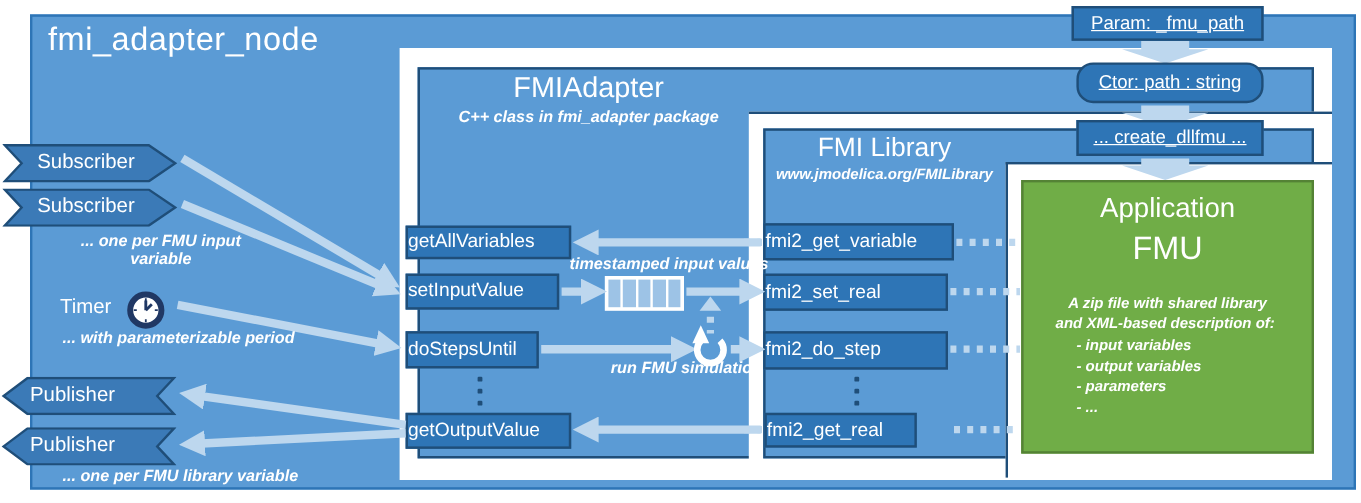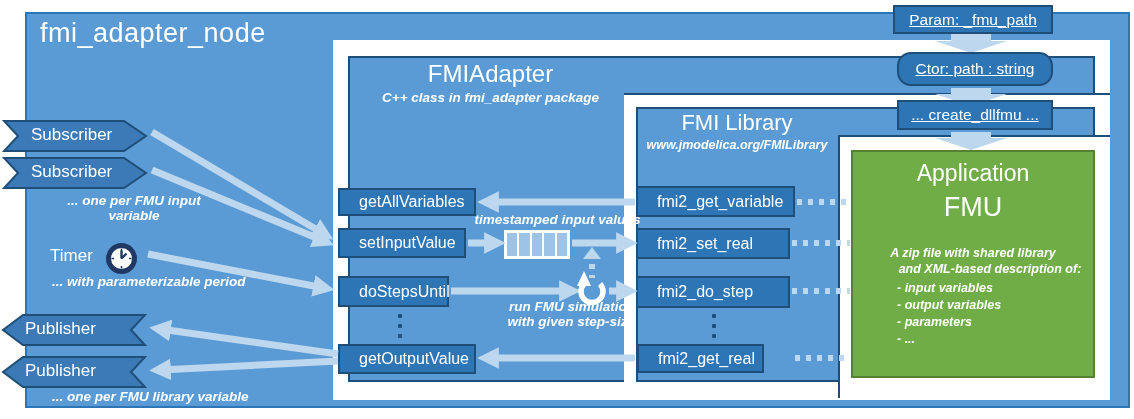--- a/index.html
+++ b/index.html
@@ -3,21 +3,21 @@
 <meta charset="utf-8">
 <style>
   html,body{margin:0;padding:0;background:#ffffff;}
   body{font-family:"Liberation Sans", sans-serif;}
   .canvas{position:relative;width:1134px;height:419px;background:#ffffff;overflow:hidden;}
   .abs{position:absolute;box-sizing:border-box;}
   .wfill{background:#ffffff;}
   .bluefill{background:#5B9BD5;}
   .navyborder{border:2px solid #1F4E79;}
   .darkbox{background:#2E75B6;border:2px solid #1F4E79;color:#ffffff;
-           font-size:16px;display:flex;align-items:center;padding-left:19px;}
+           font-size:16px;display:flex;align-items:center;padding-left:0;}
   .ctrbox{background:#2E75B6;border:2px solid #1F4E79;color:#ffffff;
           font-size:15.5px;display:flex;align-items:center;justify-content:center;text-decoration:underline;}
   .bigtitle{color:#ffffff;font-size:27px;letter-spacing:.5px;}
   .sectitle{color:#ffffff;text-align:center;}
   .subt{color:#ffffff;font-style:italic;font-weight:700;}
   .note{color:#ffffff;font-style:italic;font-weight:700;font-size:13.5px;}
   .bannerlabel{color:#ffffff;font-size:17px;}
   .dotcol{display:flex;flex-direction:column;gap:6px;}
   .dotcol span{width:4px;height:4px;background:#1F4E79;border-radius:1px;}
   .queue{background:#ffffff;display:flex;gap:2px;padding:3px;}
@@ -45,21 +45,21 @@
   <div class="abs bluefill navyborder" style="left:636px;top:107px;width:459px;height:275px;z-index:5;"></div>
   <div class="abs sectitle" style="left:637px;top:110px;width:200px;font-size:22px;z-index:40;">FMI Library</div>
   <div class="abs subt sectitle" style="left:637px;top:138px;width:200px;font-size:12.5px;z-index:40;">www.jmodelica.org/FMILibrary</div>
 
   <div class="abs wfill" style="left:838px;top:135px;width:272px;height:263px;z-index:6;border-top:2px solid #1F4E79;border-left:2px solid #1F4E79;"></div>
 
   <div class="abs greenbox" style="left:851px;top:150px;width:244px;height:228px;z-index:7;"></div>
   <div class="abs sectitle" style="left:851px;top:160px;width:244px;font-size:23px;z-index:40;">Application</div>
   <div class="abs sectitle" style="left:851px;top:192px;width:244px;font-size:27px;z-index:40;">FMU</div>
   <div class="abs note sectitle" style="left:851px;top:246px;width:244px;font-size:12.5px;z-index:40;">A zip file with shared library</div>
-  <div class="abs note sectitle" style="left:886px;top:262px;width:208px;font-size:12.5px;z-index:40;">and XML-based description of:</div>
+  <div class="abs note sectitle" style="left:867px;top:262px;width:208px;font-size:12.5px;z-index:40;">and XML-based description of:</div>
   <div class="abs note" style="left:897px;top:281px;font-size:12.5px;z-index:40;">- input variables</div>
   <div class="abs note" style="left:897px;top:298px;font-size:12.5px;z-index:40;">- output variables</div>
   <div class="abs note" style="left:897px;top:315px;font-size:12.5px;z-index:40;">- parameters</div>
   <div class="abs note" style="left:897px;top:332px;font-size:12.5px;z-index:40;">- ...</div>
 
   <div class="abs darkbox" style="left:338px;top:188px;width:138px;height:28px;z-index:10;">getAllVariables</div>
   <div class="abs darkbox" style="left:338px;top:228px;width:128px;height:30px;z-index:10;">setInputValue</div>
   <div class="abs darkbox" style="left:338px;top:276px;width:111px;height:31px;z-index:10;">doStepsUntil</div>
   <div class="abs dotcol" style="left:398px;top:314px;z-index:10;">
       <span></span>
@@ -80,21 +80,20 @@
 
   <div class="abs queue" style="left:504px;top:230px;width:66px;height:29px;z-index:10;">
     <span></span>
       <span></span>
       <span></span>
       <span></span>
       <span></span>
   </div>
   <div class="abs note" style="left:470px;top:212px;width:175px;text-align:center;z-index:40;">timestamped input values</div>
   <div class="abs note" style="left:480px;top:299px;width:155px;text-align:right;z-index:40;">run FMU simulation</div>
-  <div class="abs note" style="left:480px;top:314px;width:155px;text-align:right;z-index:40;">with given step-size</div>
 
   <div class="abs" style="left:2px;top:120px;z-index:12;">
     <svg width="146" height="32" viewBox="0 0 146 32">
       <polygon points="2,1 122,1 144,16 122,31 2,31 16,16" fill="#3B7AB7" stroke="#1F4E79" stroke-width="2"></polygon>
     </svg>
     <div class="abs bannerlabel" style="left:29px;top:5px;">Subscriber</div>
   </div>
   <div class="abs" style="left:2px;top:157px;z-index:12;">
     <svg width="146" height="32" viewBox="0 0 146 32">
       <polygon points="2,1 122,1 144,16 122,31 2,31 16,16" fill="#3B7AB7" stroke="#1F4E79" stroke-width="2"></polygon>

